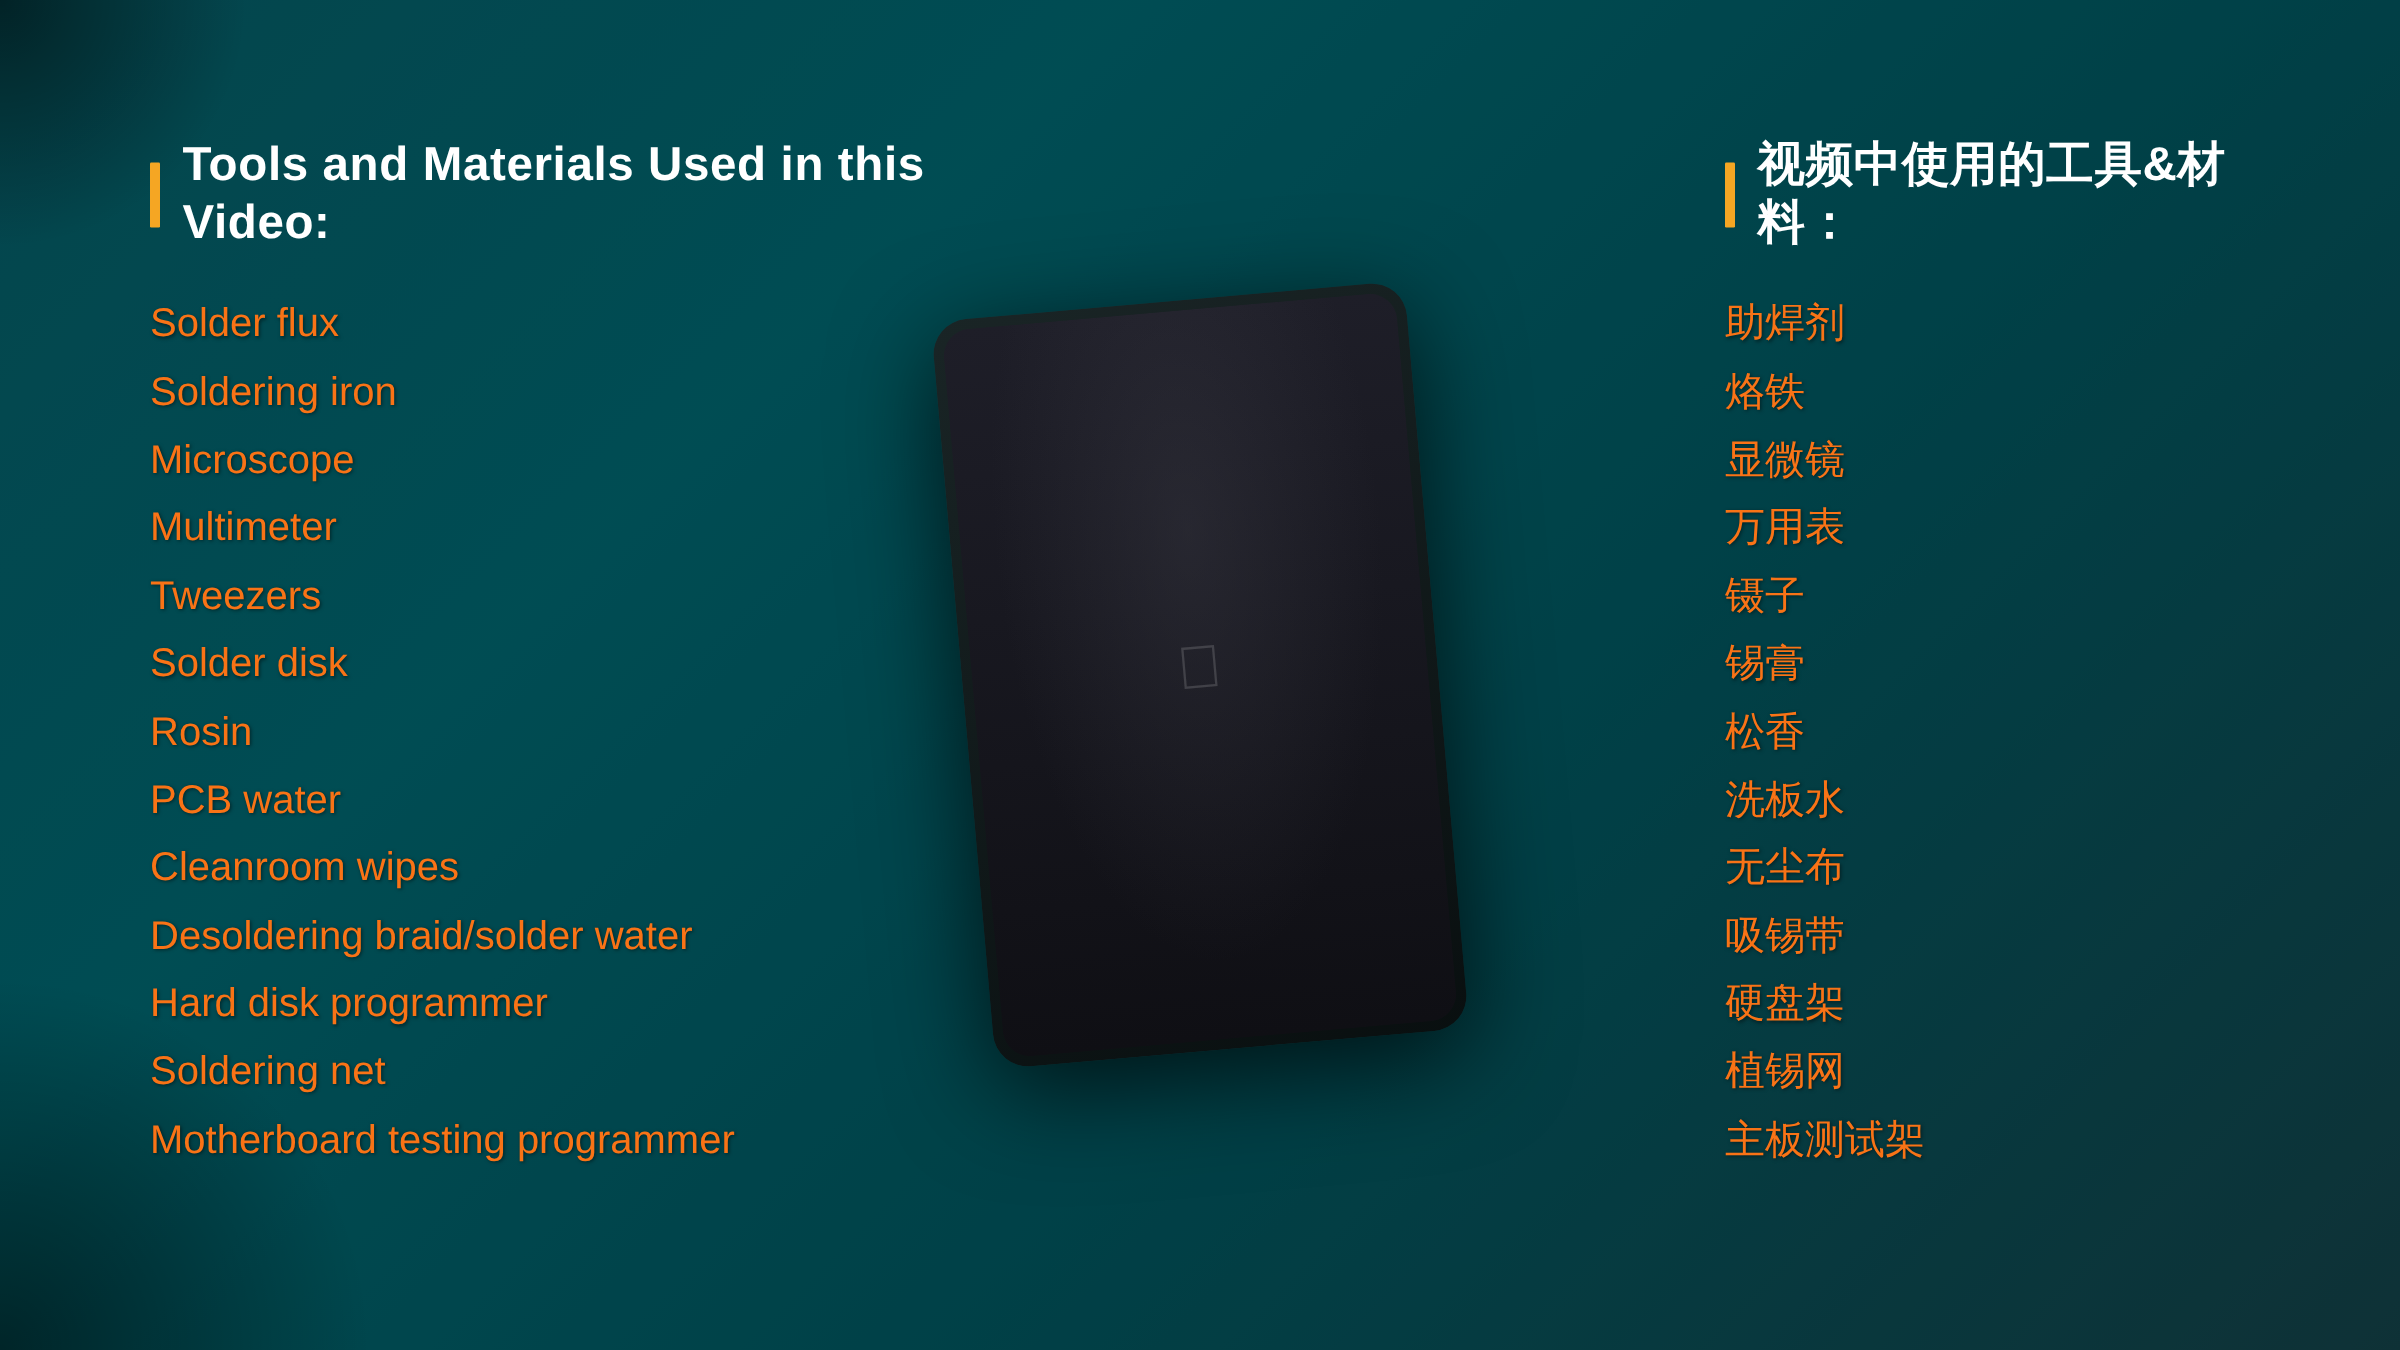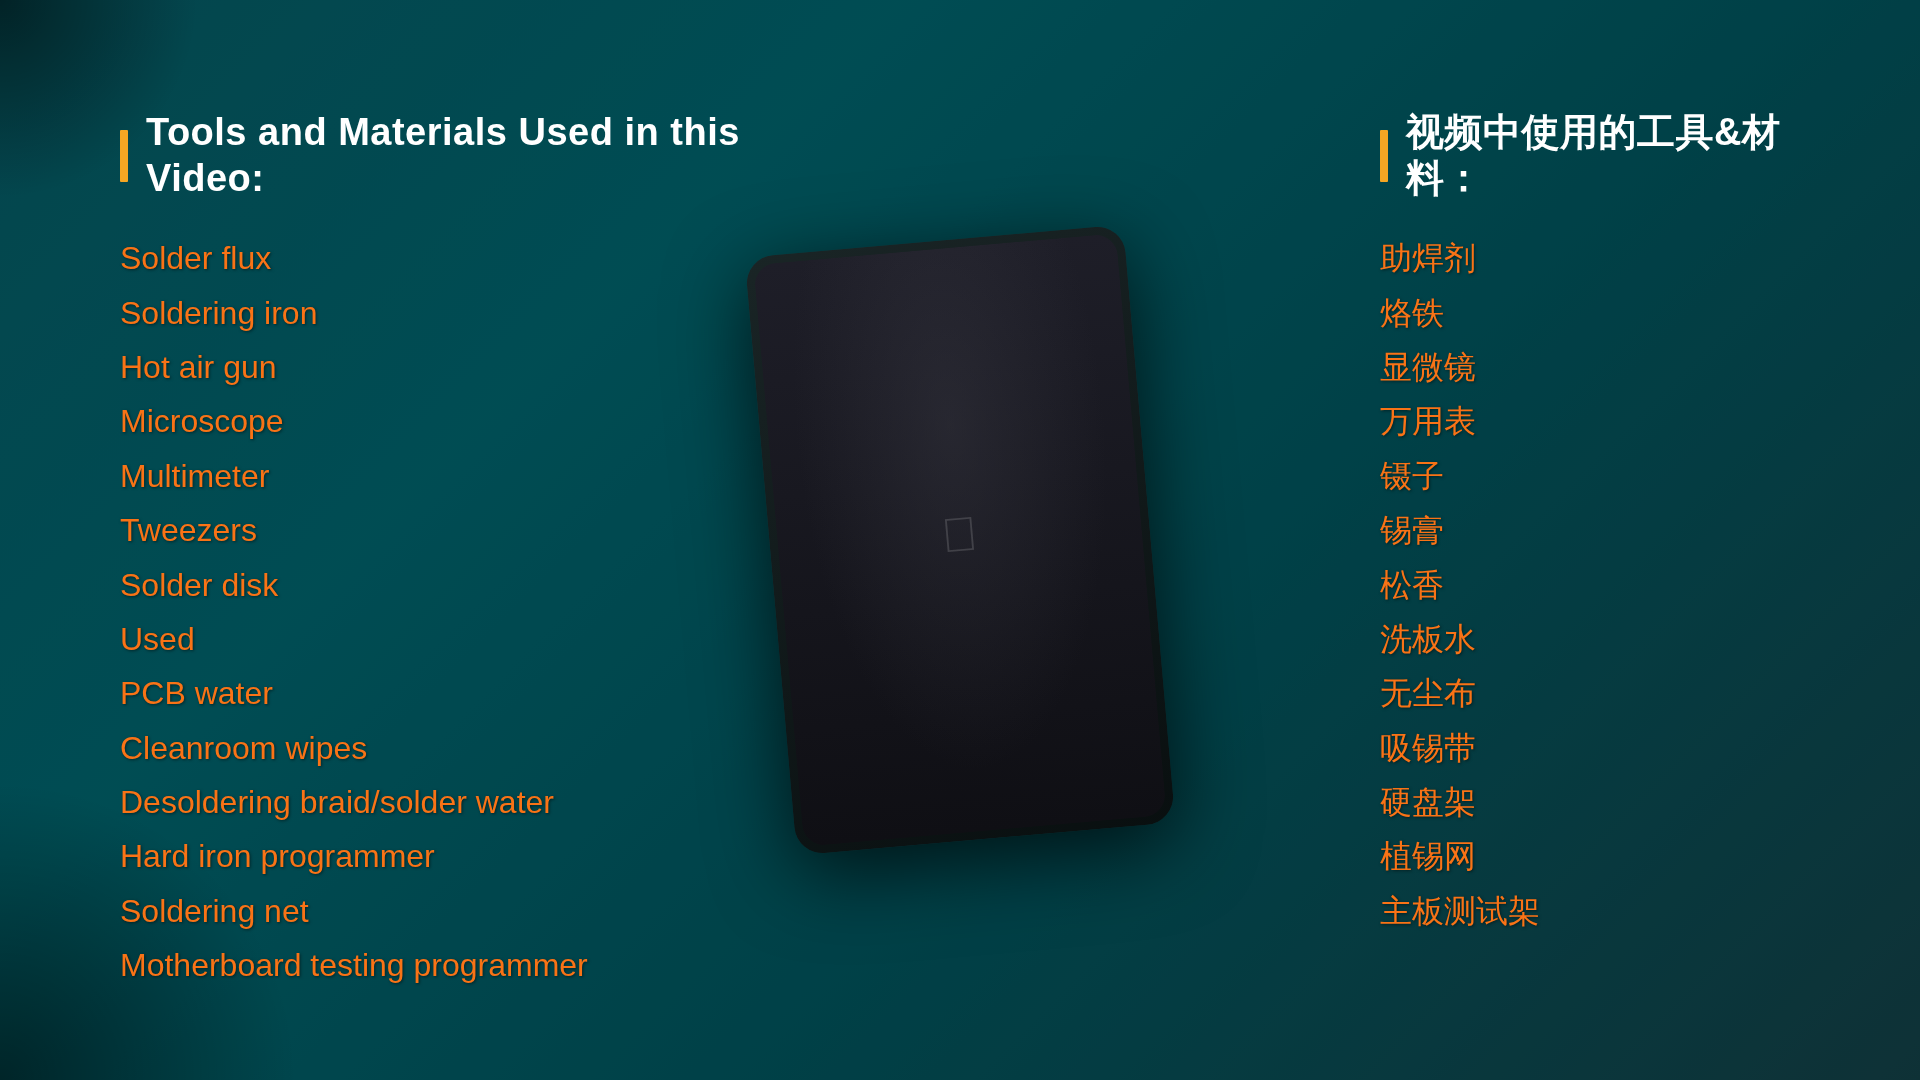--- a/index.html
+++ b/index.html
@@ -191,30 +191,29 @@
 <div class="content">
 
   <div class="column column-left">
     <div class="section-title">
       <div class="title-bar"></div>
       <span class="title-text">Tools and Materials Used in this Video:</span>
     </div>
     <ul class="items-list">
     <li class="list-item">Solder flux</li>
         <li class="list-item">Soldering iron</li>
-        <li class="list-item">Hot air gun</li>
         <li class="list-item">Microscope</li>
         <li class="list-item">Multimeter</li>
         <li class="list-item">Tweezers</li>
         <li class="list-item">Solder disk</li>
-        <li class="list-item">Used</li>
+        <li class="list-item">Rosin</li>
         <li class="list-item">PCB water</li>
         <li class="list-item">Cleanroom wipes</li>
         <li class="list-item">Desoldering braid/solder water</li>
-        <li class="list-item">Hard iron programmer</li>
+        <li class="list-item">Hard disk programmer</li>
         <li class="list-item">Soldering net</li>
         <li class="list-item">Motherboard testing programmer</li>
       </ul>
   </div>
 
   <div class="column column-right">
     <div class="section-title">
       <div class="title-bar"></div>
       <span class="title-text">视频中使用的工具&amp;材料：</span>
     </div>

